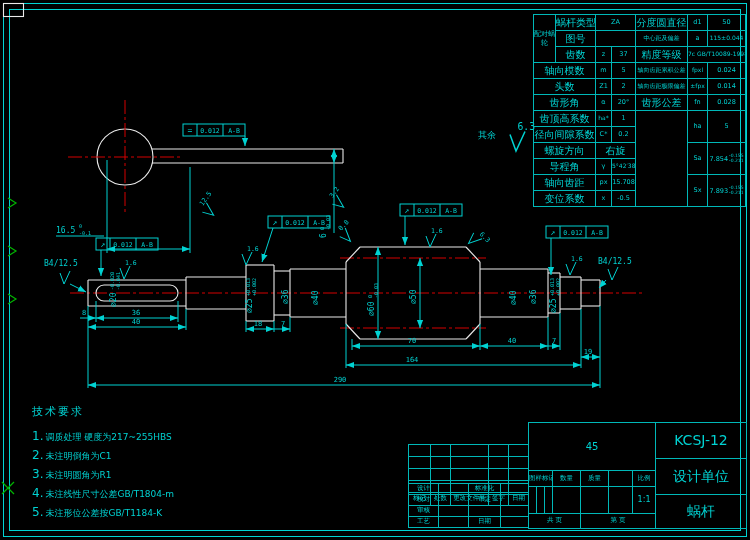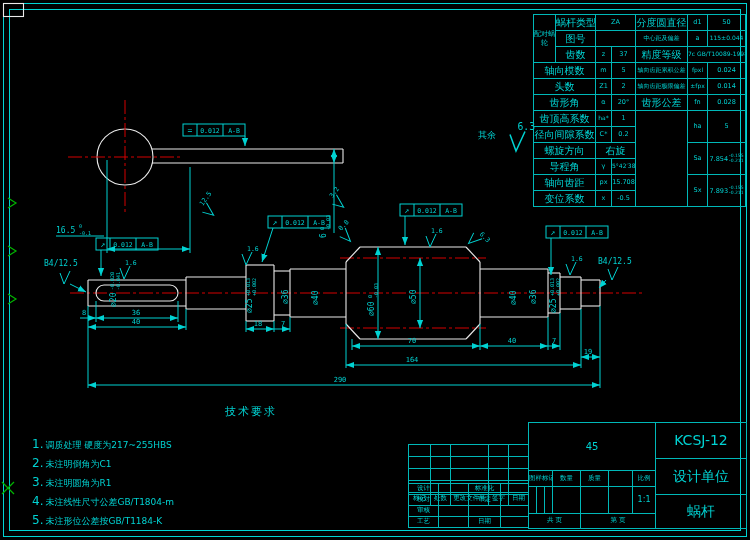--- a/index.html
+++ b/index.html
@@ -22,21 +22,21 @@
   td{border:1px solid #00b8b8;padding:0;text-align:center;vertical-align:middle;
      overflow:hidden;white-space:nowrap;font-size:6.5px;line-height:1.15;}
   #ptable{position:absolute;left:533px;top:14px;width:212px;}
   #ptable tr{height:16px;}
   #ptable .zh{font-size:10px;}
   #ptable .sm{font-size:6px;}
   #ptable .pair{white-space:normal;word-break:break-all;font-size:7px;}
   .st{display:inline-flex;flex-direction:column;font-size:4.5px;line-height:1.1;
       vertical-align:middle;margin-left:1px;text-align:left;}
   #techreq{position:absolute;left:32px;top:404px;width:245px;color:#00d2d2;}
-  #techreq .tt{text-align:right;font-size:11px;letter-spacing:2px;margin-bottom:16px;}
+  #techreq .tt{text-align:left;font-size:11px;letter-spacing:2px;margin-bottom:8px;}
   #techreq .it{font-size:9px;line-height:18px;white-space:nowrap;}
   #techreq .n{font-size:12px;margin-right:2px;}
   .tb{position:absolute;}
   #tbl-left-up{left:408px;top:444px;width:120px;}
   #tbl-left-up tr{height:12px;}
   #tbl-left-lo{left:408px;top:483px;width:120px;}
   #tbl-left-lo tr{height:11px;margin-left:38px;}
   #tbl-mid{left:528px;top:422px;width:127px;}
   #tbl-right{left:655px;top:422px;width:91px;}
   #tbl-right td{font-size:14px;}

